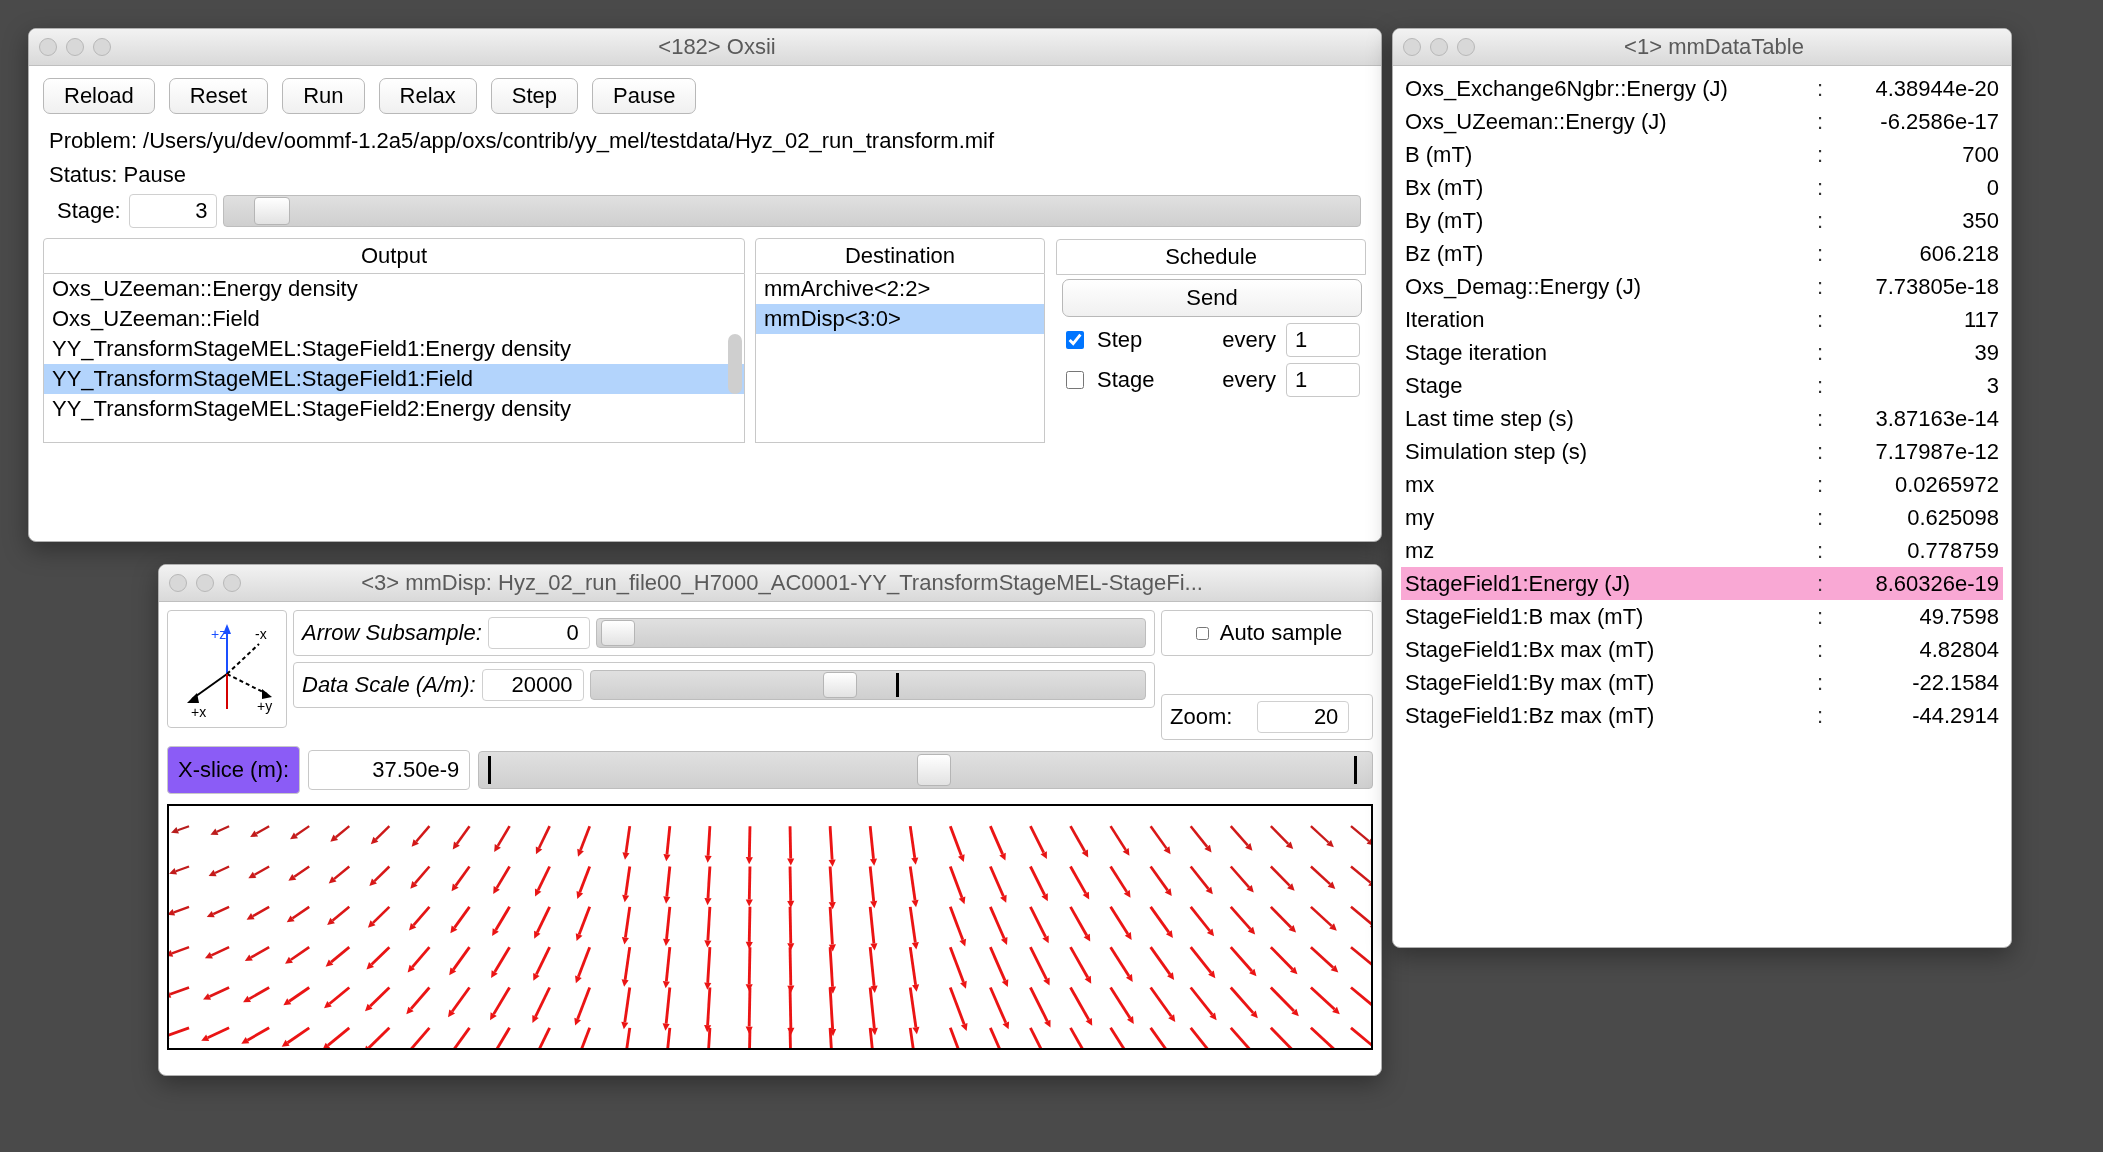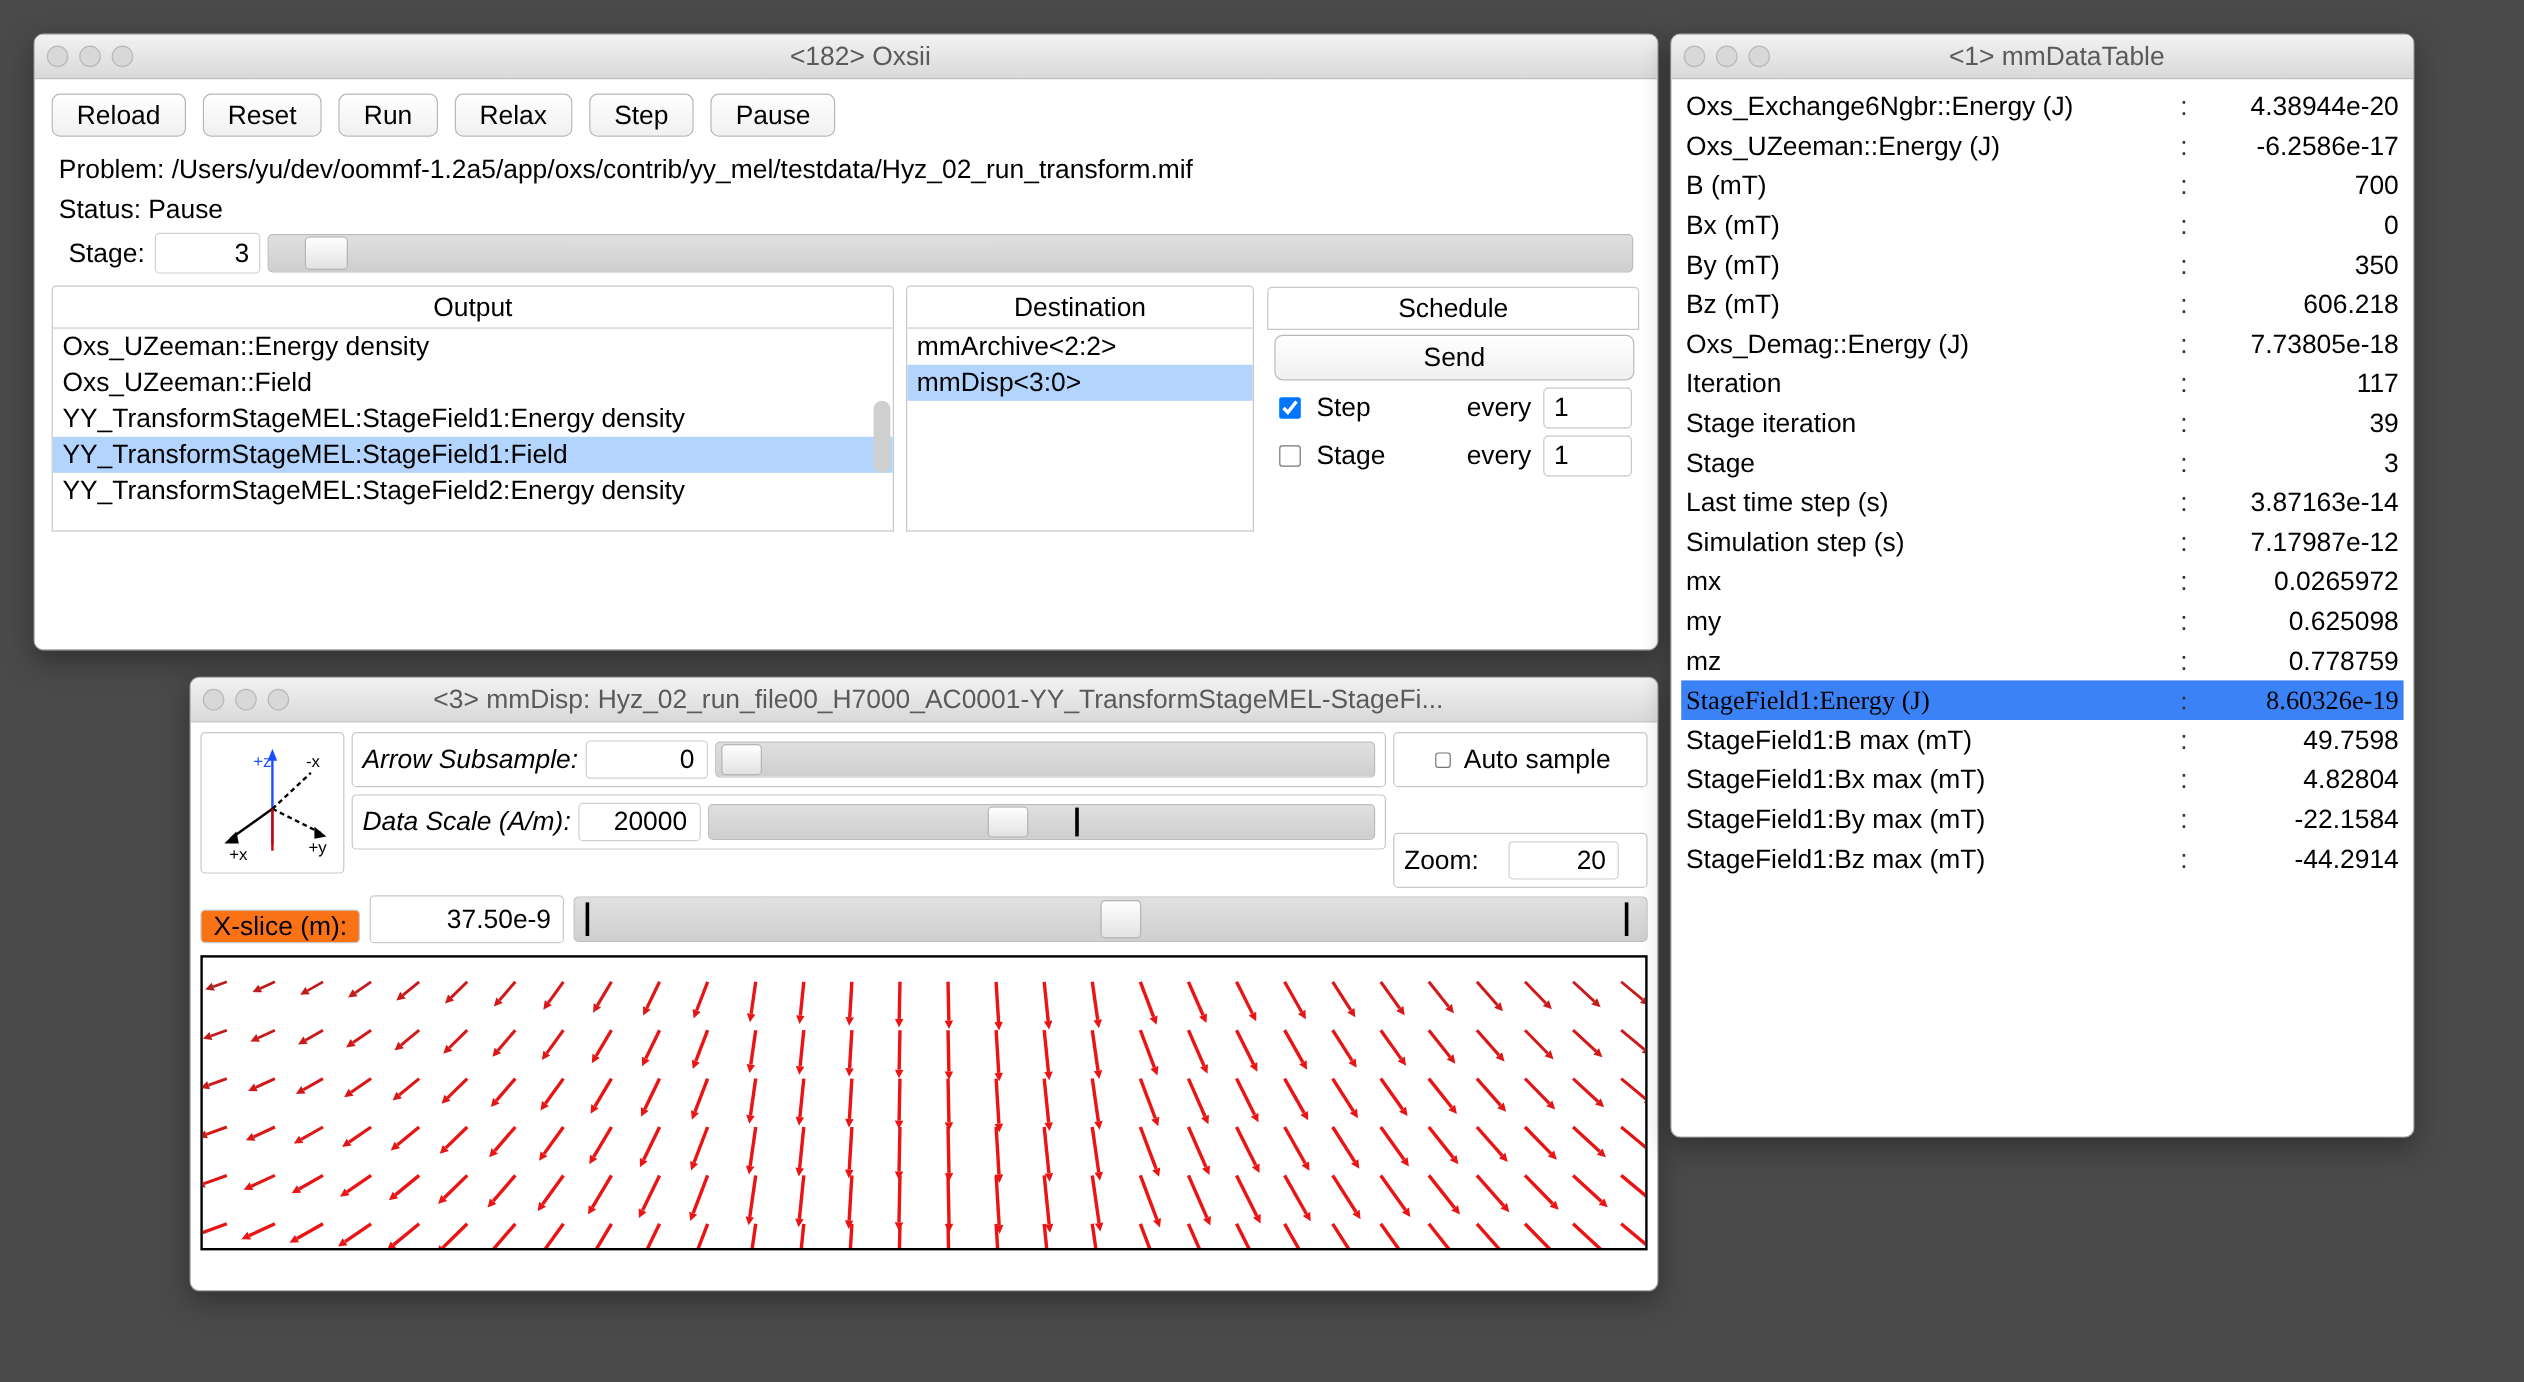--- a/index.html
+++ b/index.html
@@ -311,23 +311,22 @@
   .xslice-row {
     display:flex;
     align-items:center;
     gap:8px;
     margin-top:6px;
     font-size:22px;
   }
   .xslice-row .label {
     border:1px solid #c8c8c8;
     border-radius:4px;
-    padding:0 10px;
-    background:#f97316;
-    margin-top:12px;
+    padding:10px 10px;
+    background:#8b5cf6;
   }
   .xslice-row .valbox {
     width:140px;
     text-align:right;
     padding:6px 10px;
     border:1px solid #c8c8c8;
     border-radius:4px;
     font-size:22px;
     background:#fff;
   }
@@ -387,22 +386,21 @@
   }
   .dt-row .c {
     text-align: center;
     color:#333;
   }
   .dt-row .v {
     text-align: right;
     white-space: nowrap;
   }
   .dt-row.hl {
-    background: #3b82f6;
-    font-family: Liberation Serif, serif;
+    background: #f9a8d4;
   }
 </style>
 </head>
 <body>
 
 <div id="oxsii" class="window">
   <div class="titlebar">
     <div class="traffic">
       <div class="tlight"></div>
       <div class="tlight"></div>

